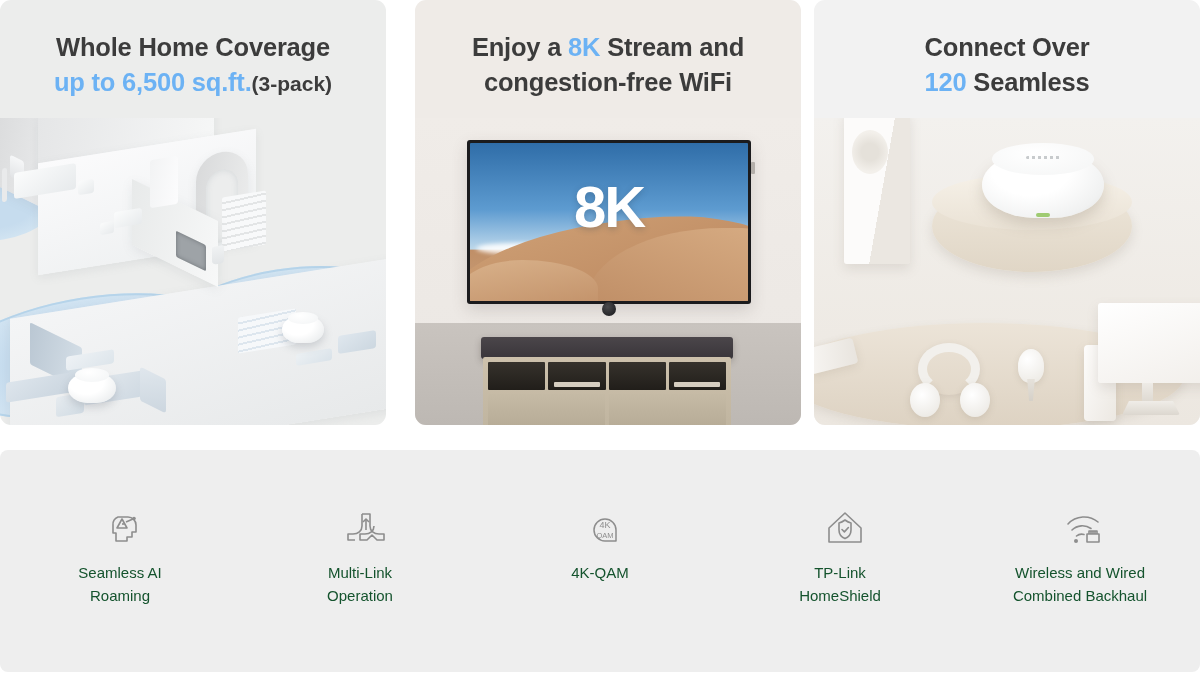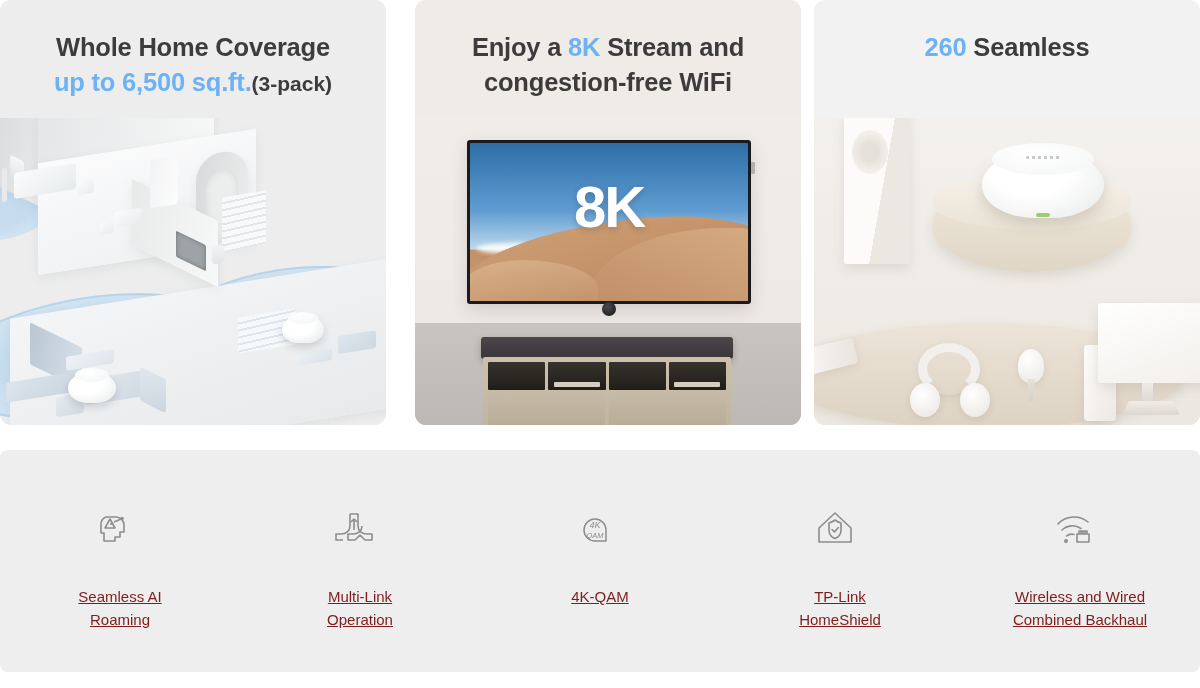--- a/index.html
+++ b/index.html
@@ -390,31 +390,30 @@
     display: flex;
     align-items: flex-start;
     padding-top: 52px;
   }
   .feature {
     flex: 1 1 0;
     display: flex; flex-direction: column; align-items: center;
   }
   .f-icon {
     width: 56px; height: 56px;
-    display: flex; align-items: center; justify-content: flex-start; font-style: italic;
+    display: flex; align-items: center; justify-content: flex-end;
   }
   .f-icon svg { display: block; }
   .f-label {
-    margin-top: 27px;
+    margin-top: 3px;
     text-align: center;
     font-size: 15px;
-    color: #7f1d1d;
+    color: #14532d;
     line-height: 1.55;
     max-width: 190px;
-    text-decoration: underline;
   }
 </style>
 </head>
 <body>
 
 <div class="page">
 
   <div class="cards">
 
     <div class="card card-1">
@@ -506,21 +505,22 @@
               <div class="console-door"></div>
               <div class="console-door"></div>
             </div>
           </div>
         </div>
       </div>
     </div>
 
     <div class="card card-3">
       <div class="card-title">
-        <div><span class="accent">260</span><span> Seamless</span></div>
+        <div>Connect Over</div>
+        <div><span class="accent">120</span><span> Seamless</span></div>
       </div>
       <div class="art">
         <div class="dev-scene">
           <div class="ped ped-low"></div>
           <div class="ped ped-hi"></div>
           <div class="ped ped-hi-top"></div>
 
           <div class="router-big">
             <div class="rb-body"></div>
             <div class="rb-top"></div>

